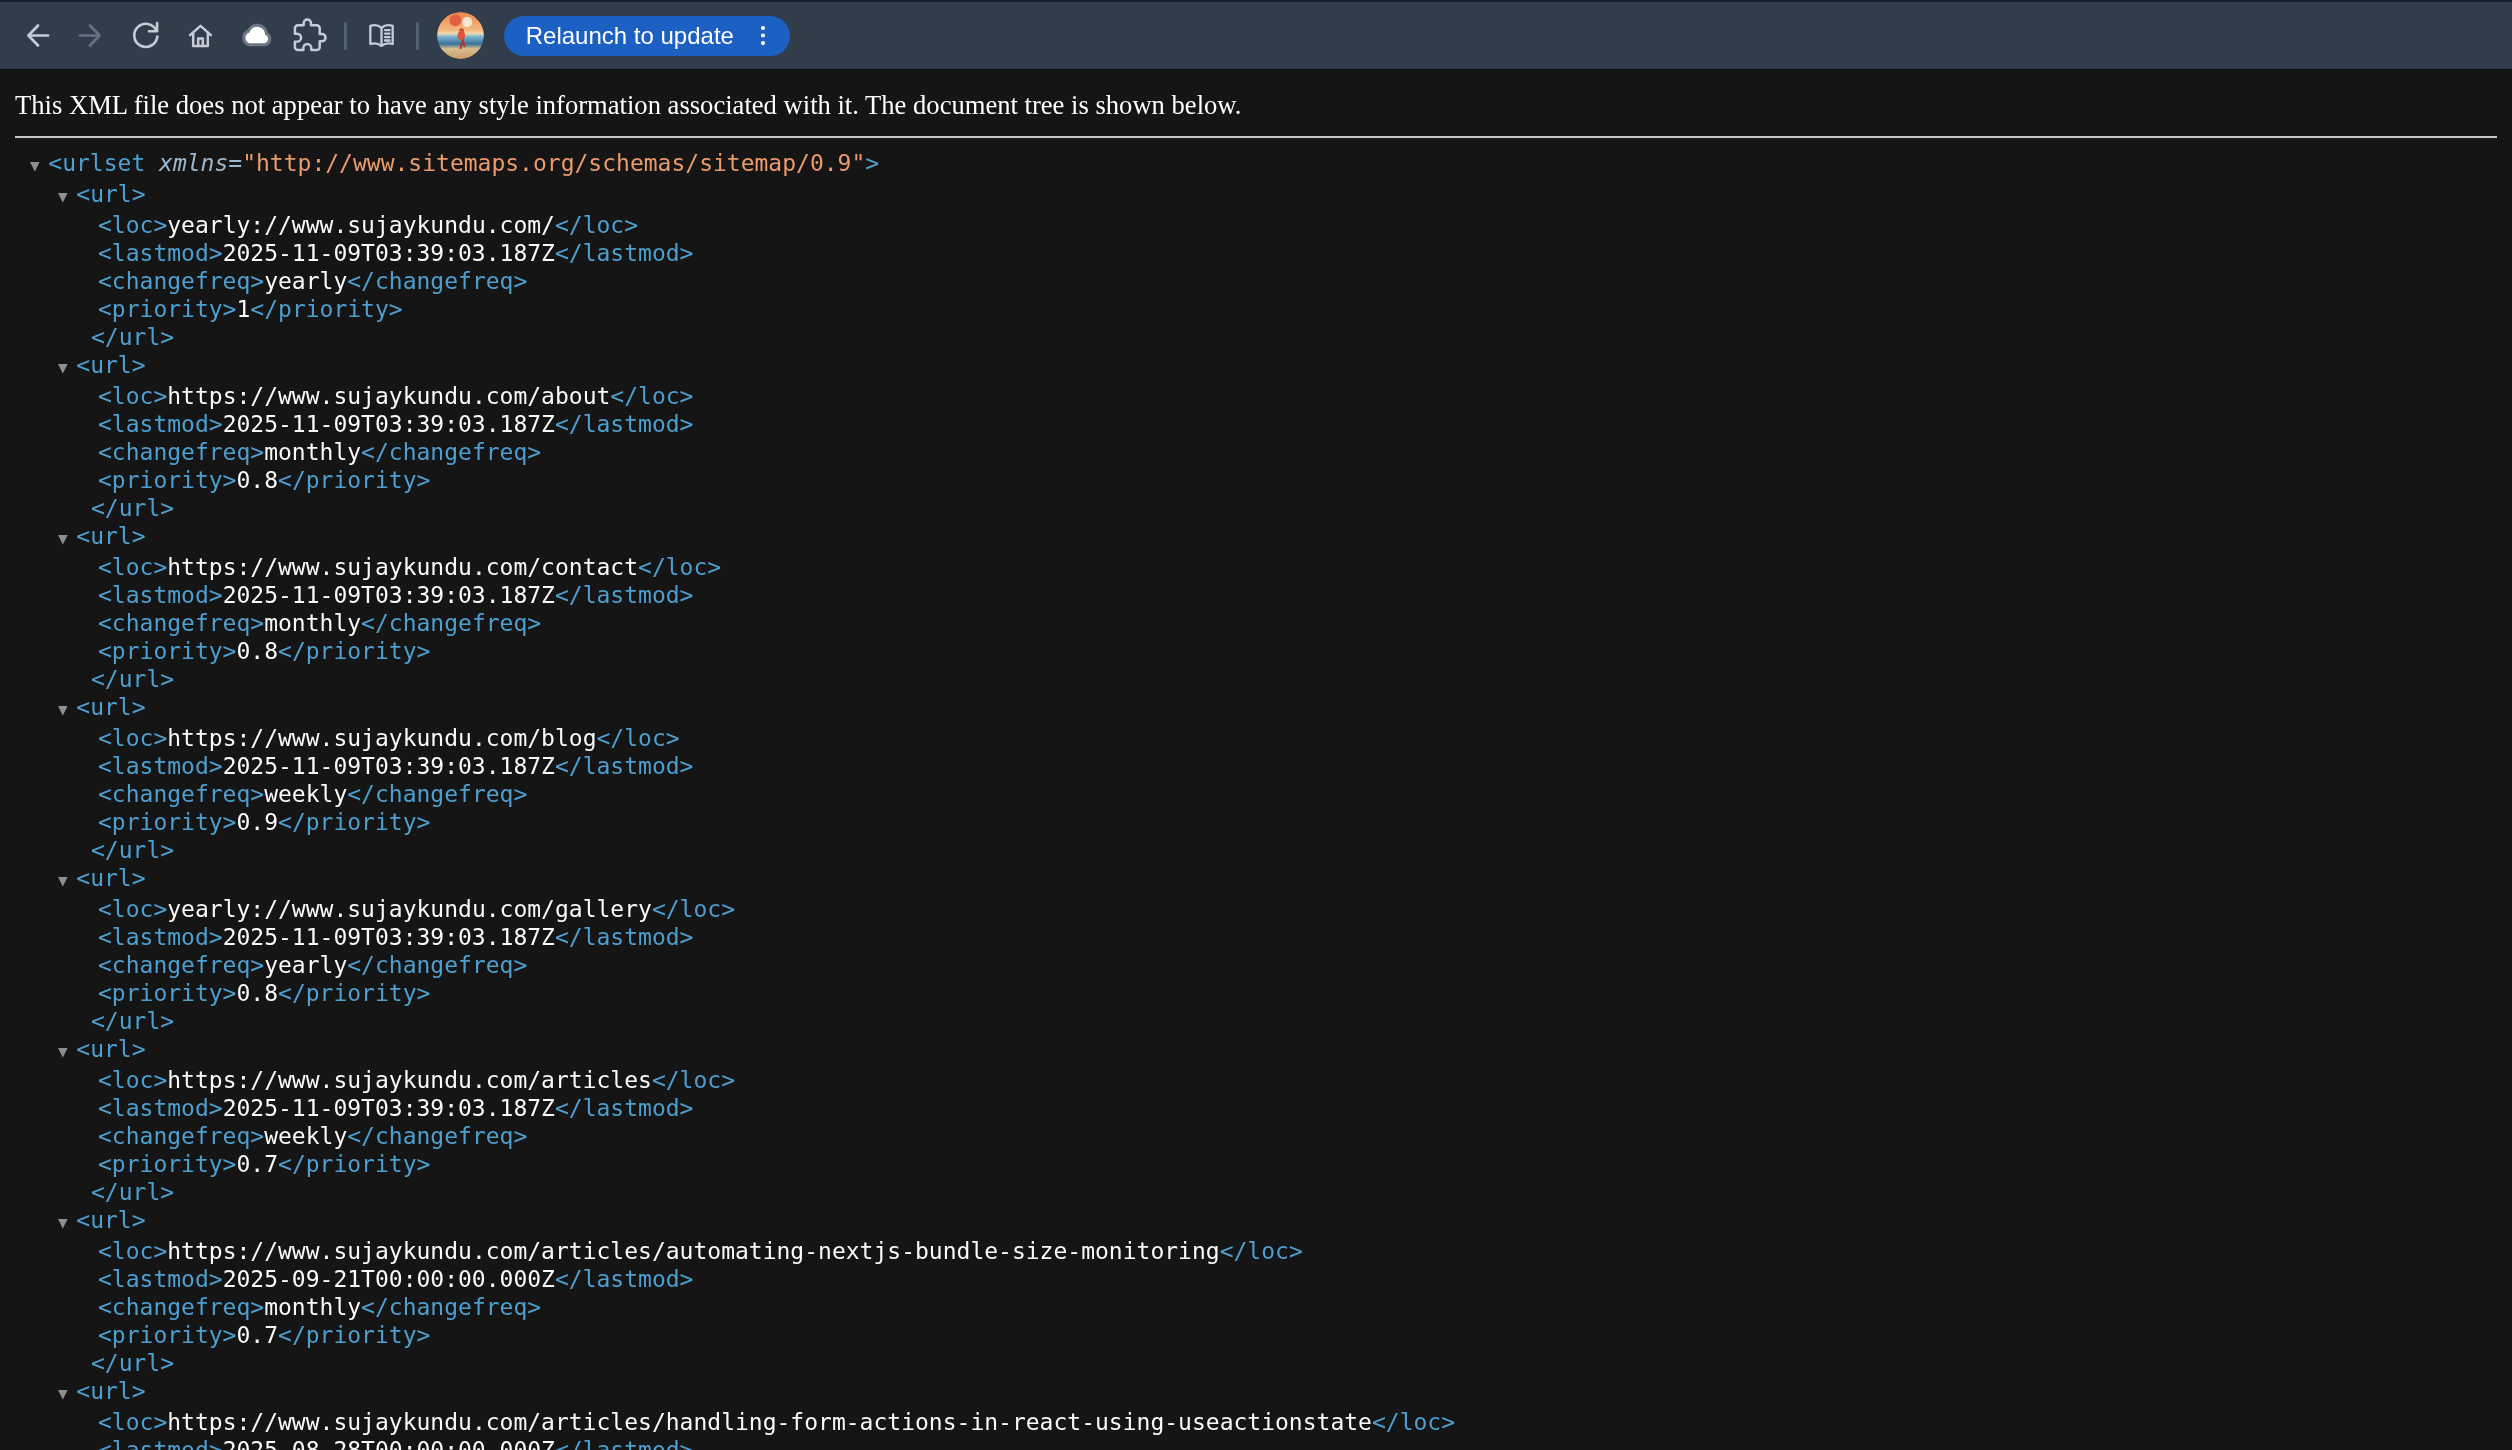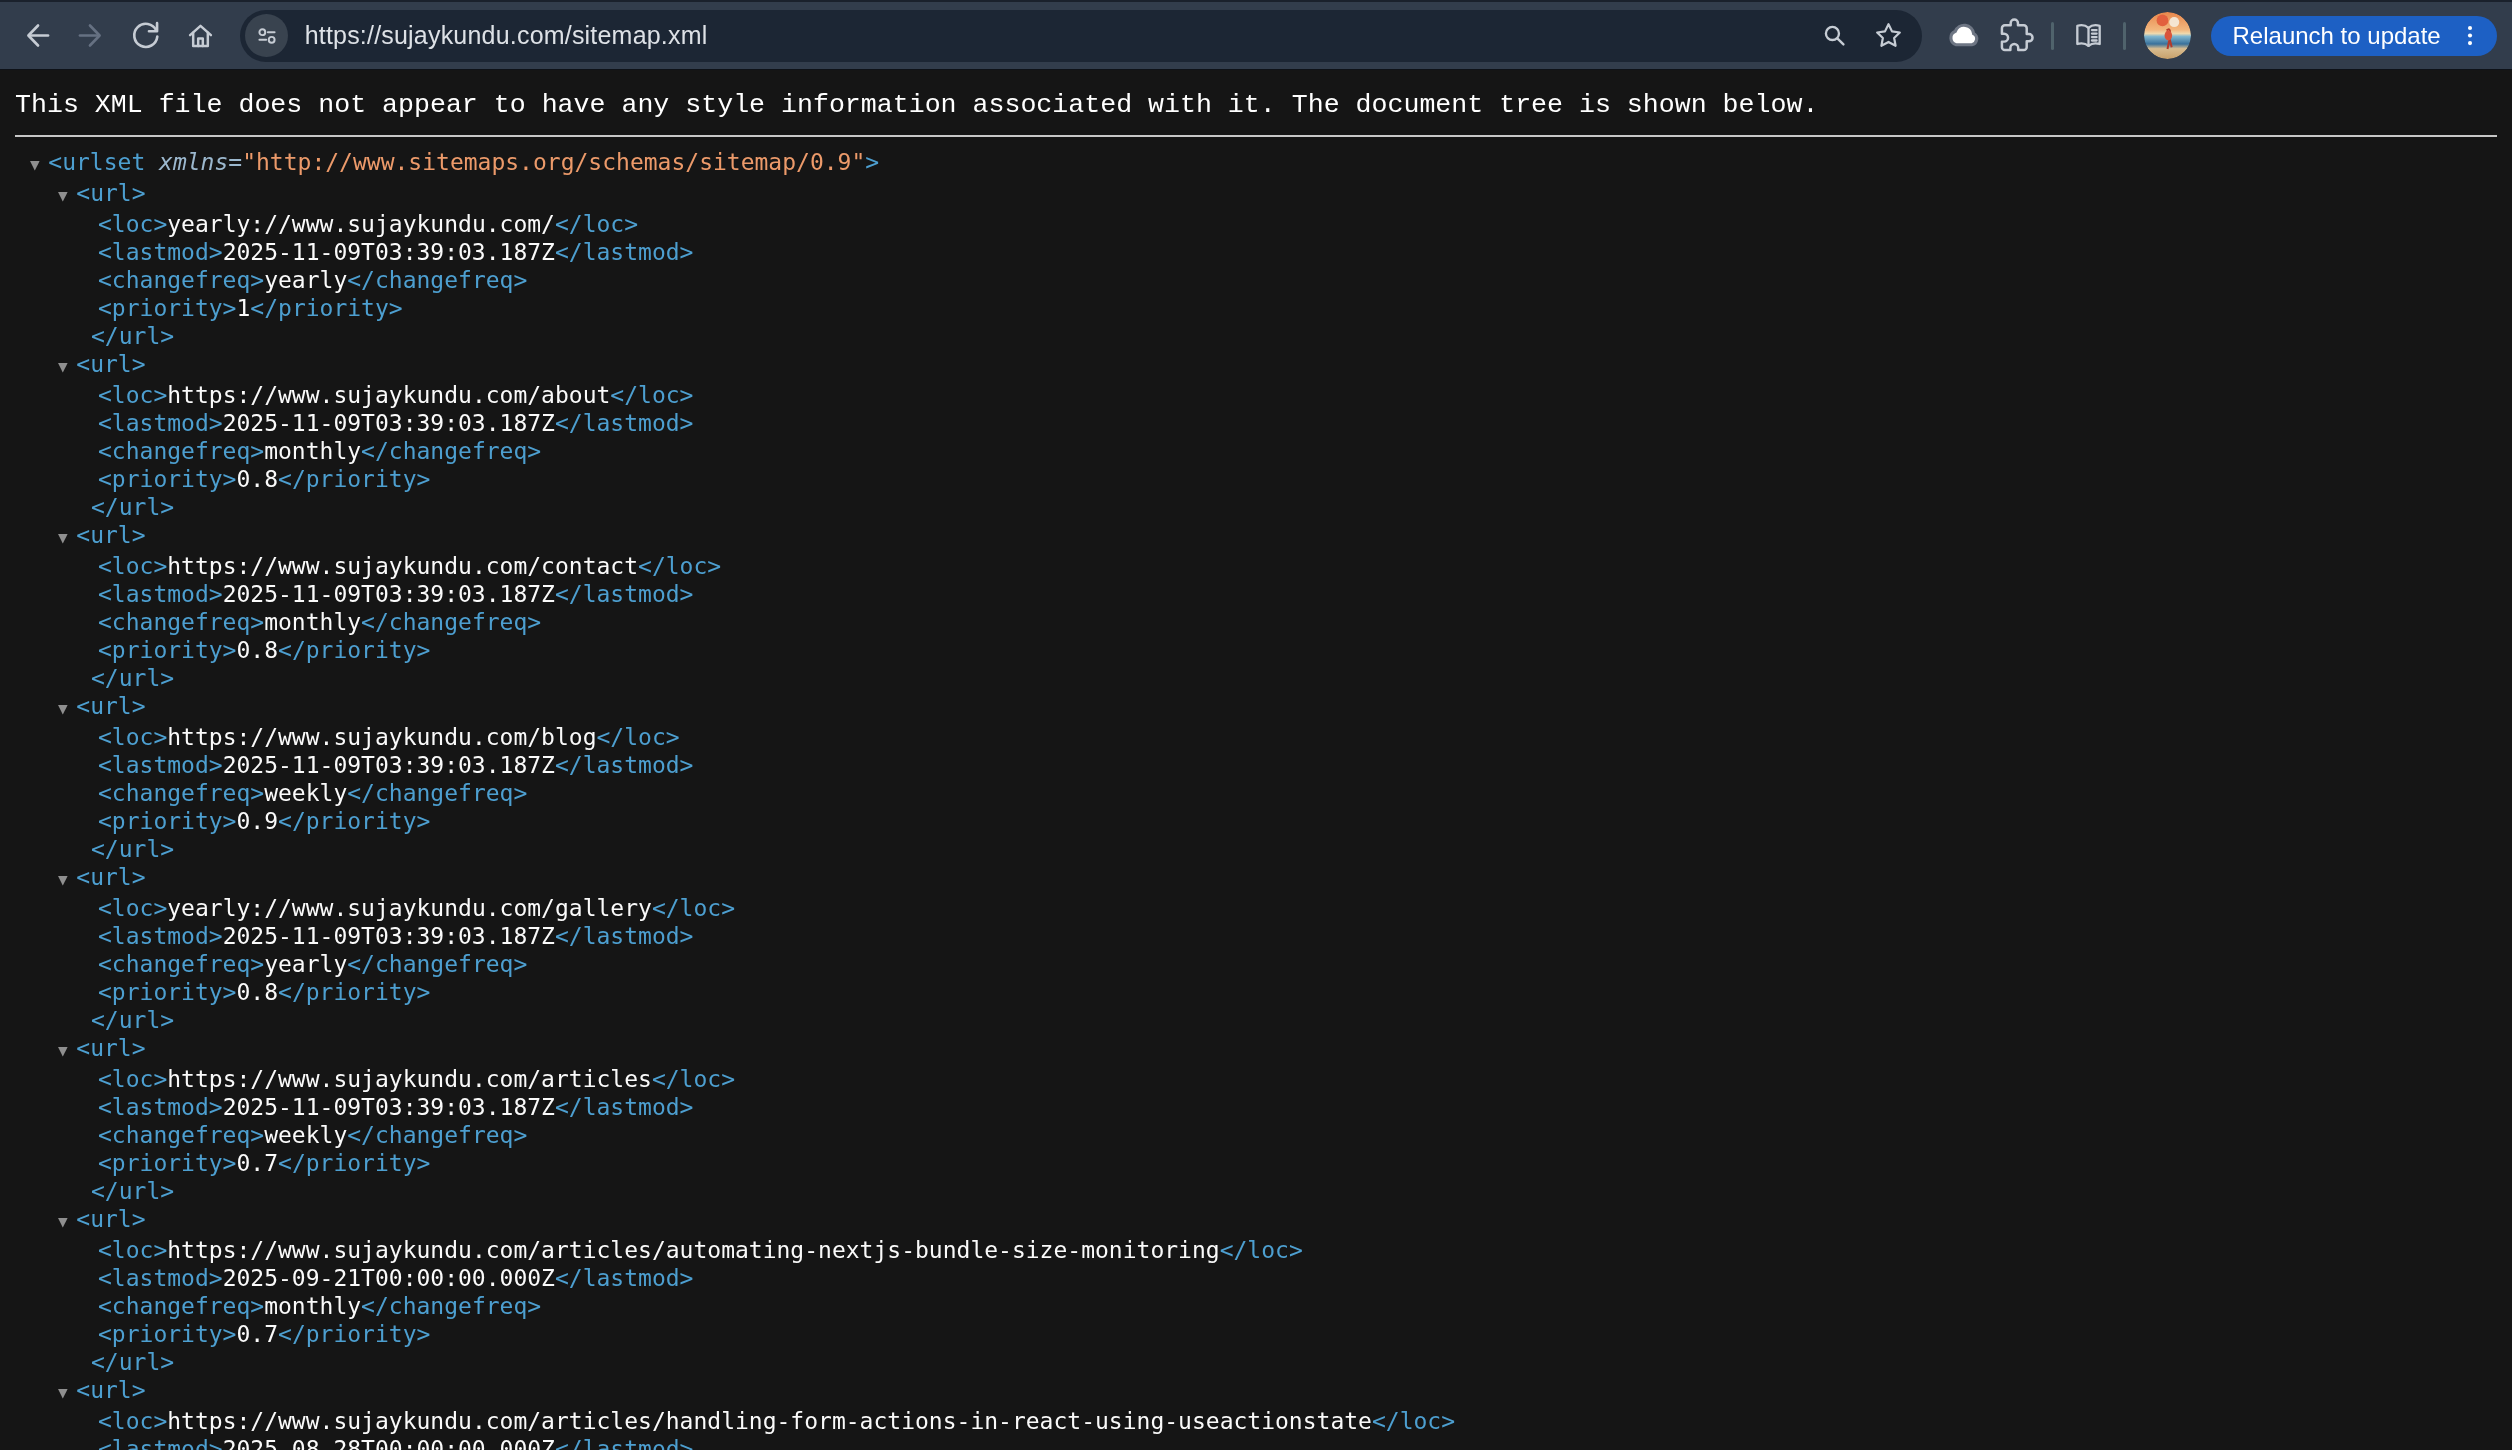--- a/index.html
+++ b/index.html
@@ -39,21 +39,21 @@
   .relaunch-btn {
     height:40px; background:#1D60C4; border:none; border-radius:24px; margin-left:15px;
     display:flex; align-items:center; padding:0 13.3px 0 21.6px; cursor:pointer; flex:0 0 auto;
   }
   .relaunch-btn span { color:#FFFFFF; font-size:24px; font-family:"Liberation Sans", sans-serif; }
   .relaunch-btn svg { margin-left:15px; }
 
   
   .page { padding:11.6px 15px 0 15px; }
   .viewer-header {
-    color:#FFFFFF; font-family:Liberation Mono, monospace; font-size:26.6px;
+    color:#FFFFFF; font-family:Liberation Serif, serif; font-size:26.6px;
     padding:8.3px 0 15px 0; border-bottom:2.5px solid #C6C6C6;
   }
   .xml-tree { margin-top:11.6px; font-family:"DejaVu Sans Mono", monospace;
               font-size:23px; line-height:28px; white-space:nowrap; }
   .xline { white-space:nowrap; }
   .arrow { display:inline-block; width:18.3px; color:#8F8F8F; font-size:16px;
            vertical-align:baseline; cursor:pointer; }
   .tag  { color:#4D9FD0; }
   .attr { color:#9CB8CE;font-style:italic; }
   .val  { color:#EC9A6A; }
@@ -90,44 +90,20 @@
   </div>
 
   <div class="tb-icon">
     <svg width="37" height="37" viewBox="0 0 48 48" fill="none" stroke="#C6CCD4" stroke-width="3.2" stroke-linecap="round" stroke-linejoin="round">
       <path d="M10.5 23.5 L24 11.5 L37.5 23.5"></path>
       <path d="M14.5 20.5 V37.5 H33.5 V20.5"></path>
       <path d="M21 37.5 V28 H27 V37.5"></path>
     </svg>
   </div>
 
-  <div class="omnibox">
-    <div class="site-info">
-      <svg width="28" height="28" viewBox="0 0 48 48" fill="none" stroke="#C6CCD4" stroke-width="3.4" stroke-linecap="round">
-        <circle cx="16" cy="17.5" r="5"></circle>
-          <path d="M25.5 17.5 H37"></path>
-        <path d="M11 30.5 H22.5"></path>
-          <circle cx="32" cy="30.5" r="5"></circle>
-      </svg>
-    </div>
-    <div class="url-text">https://sujaykundu.com/sitemap.xml</div>
-    <div class="omni-right">
-      <div class="tb-icon">
-        <svg width="33" height="33" viewBox="0 0 48 48" fill="none" stroke="#C6CCD4" stroke-width="3.4" stroke-linecap="round">
-          <circle cx="21" cy="21" r="9.5"></circle>
-            <path d="M28.5 28.5 L37 37"></path>
-        </svg>
-      </div>
-      <div class="tb-icon">
-        <svg width="33" height="33" viewBox="0 0 48 48" fill="none" stroke="#C6CCD4" stroke-width="3.2" stroke-linejoin="round">
-          <path d="M24 7.5 L29.1 18 L40.5 19.6 L32.2 27.6 L34.3 39 L24 33.4 L13.7 39 L15.8 27.6 L7.5 19.6 L18.9 18 Z"></path>
-        </svg>
-      </div>
-    </div>
-  </div>
 
   <div class="tb-icon">
     <svg width="38" height="38" viewBox="0 0 48 48">
       <path d="M38.7 21.1 A12 12 0 0 0 15.6 18 A9 9 0 0 0 16.5 35 H36.5 A7.5 7.5 0 0 0 38.7 21.1 Z" fill="#FFFFFF" stroke="#6E7684" stroke-width="4"></path>
     </svg>
   </div>
 
   <div class="tb-icon">
     <svg width="35" height="35" viewBox="0 0 24 24" fill="none" stroke="#C6CCD4" stroke-width="1.7" stroke-linejoin="round">
       <path d="M20.5 11H19V7c0-1.1-.9-2-2-2h-4V3.5C13 2.1 11.9 1 10.5 1S8 2.1 8 3.5V5H4c-1.1 0-2 .9-2 2v3.8h1.5c1.5 0 2.7 1.2 2.7 2.7S5 16.2 3.5 16.2H2V20c0 1.1.9 2 2 2h3.8v-1.5c0-1.5 1.2-2.7 2.7-2.7 1.5 0 2.7 1.2 2.7 2.7V22H17c1.1 0 2-.9 2-2v-4h1.5c1.4 0 2.5-1.1 2.5-2.5S21.9 11 20.5 11z"></path>

